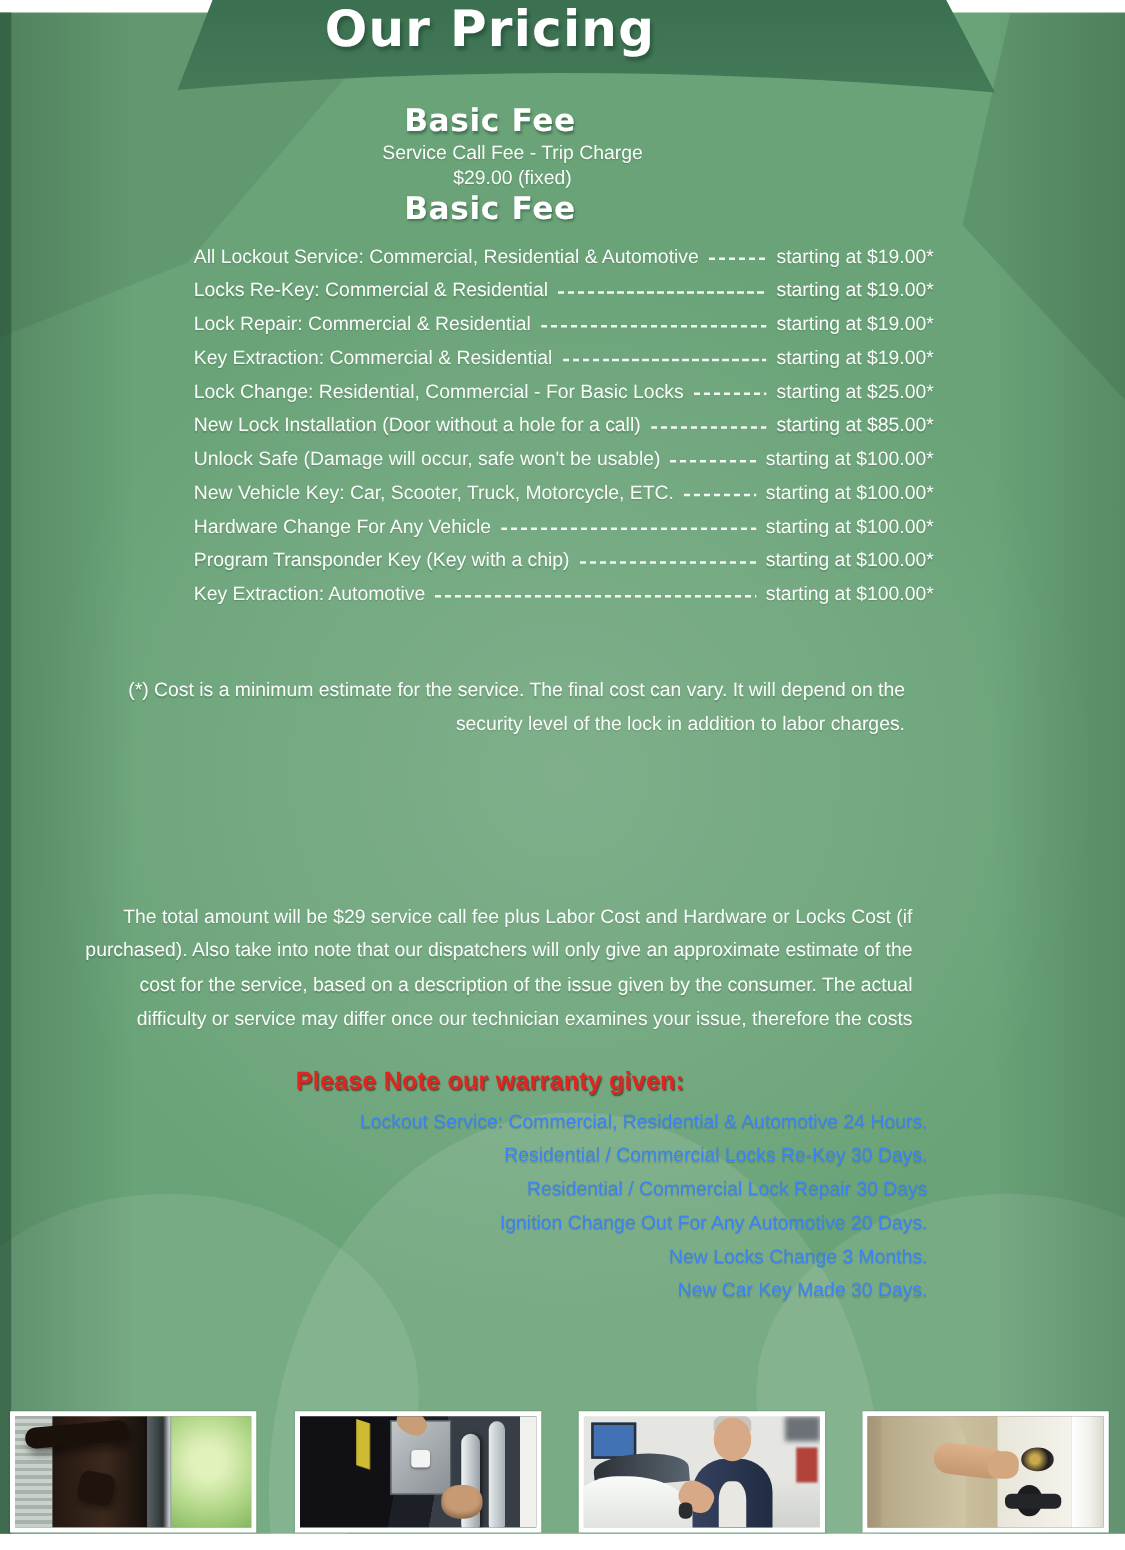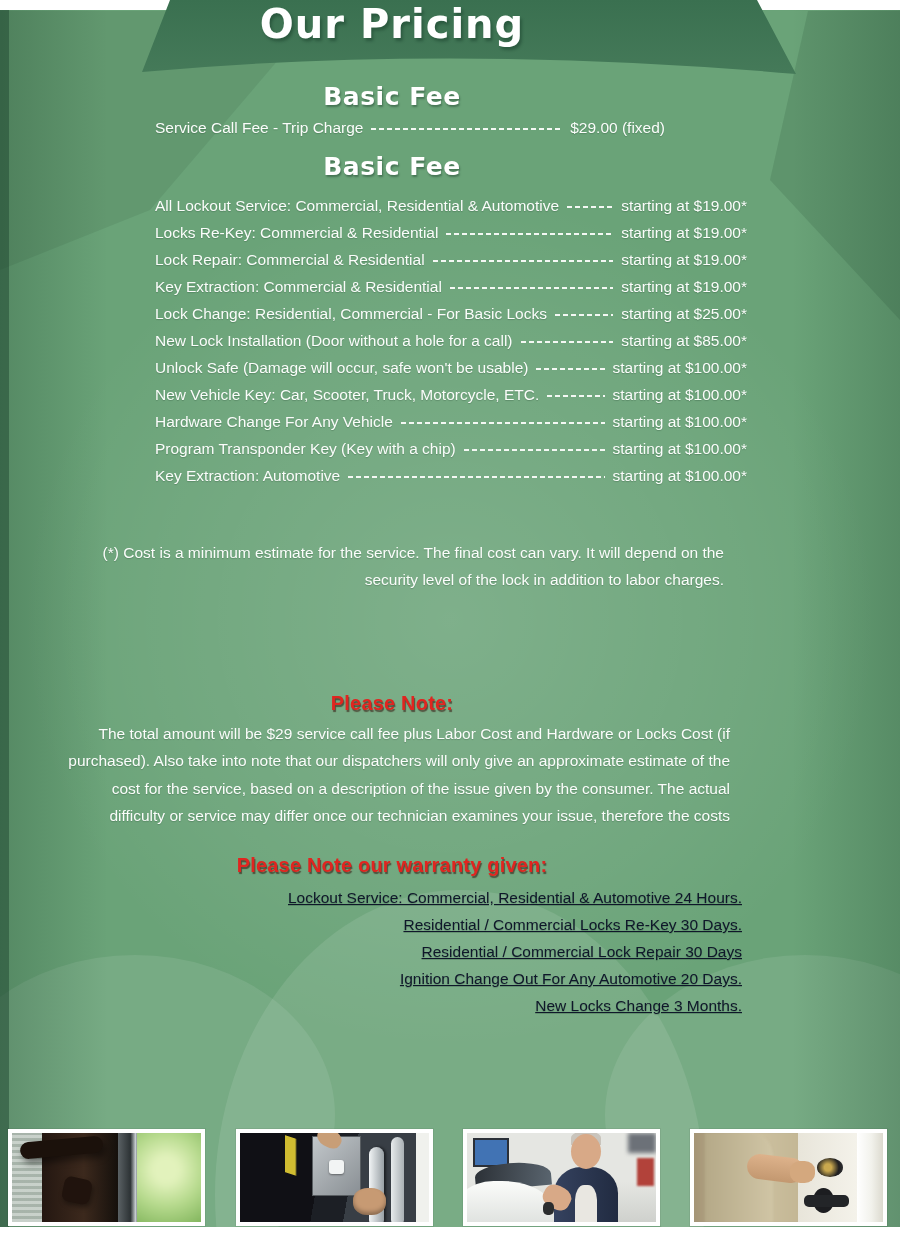--- a/index.html
+++ b/index.html
@@ -22,36 +22,36 @@
     font-size:25px;font-weight:bold;letter-spacing:.5px;
     text-shadow:1px 2px 2px rgba(15,45,30,.4);}
 
   .rows-wrap{left:155px;width:592px;}
   .prow{display:flex;align-items:center;height:27px;color:#fbfdfb;font-size:15.5px;
         text-shadow:0 1px 1px rgba(0,30,15,.2);white-space:nowrap;}
   .prow .plabel{flex:0 0 auto;}
   .prow .pprice{flex:0 0 auto;}
   .prow .leader{flex:1 1 auto;height:2px;margin:2px 8px 0 8px;min-width:18px;
         background:repeating-linear-gradient(90deg,#f4f8f4 0 5px,rgba(0,0,0,0) 5px 8px);}
-  .row-short{padding-right:82px;}
+  .row-short{padding-right:82px;flex-direction:column;}
 
   .note{color:#fbfdfb;font-size:15.5px;line-height:27px;
         text-shadow:0 1px 1px rgba(0,30,15,.2);}
   .note-1{top:539px;width:664px;}
   .note-2{top:619px;width:716px;}
 
   .red-heading{color:#e02520;font-weight:bold;font-size:20px;width:100%;text-align:center;
         text-shadow:1px 2px 1px rgba(50,10,5,.55);letter-spacing:.2px;}
   .pn-heading{top:692px;}
   .pn-body{top:720px;width:676px;color:#fbfdfb;font-size:15.5px;line-height:27.3px;
         text-shadow:0 1px 1px rgba(0,30,15,.2);}
   .warranty-heading{top:854px;}
   .warranty-list{top:884px;width:700px;}
-  .warranty-item{height:27px;line-height:27px;color:#0f172a;font-size:15.5px;
-        text-shadow:0 1px 1px rgba(0,30,15,.2);text-decoration:underline;}
+  .warranty-item{height:27px;line-height:27px;color:#3b82f6;font-size:15.5px;
+        text-shadow:0 1px 1px rgba(0,30,15,.2);}
 
   
   .photo{position:absolute;top:1129px;width:197px;height:97px;background:#ffffff;
          padding:4px;box-sizing:border-box;box-shadow:0 0 0 1px rgba(0,0,0,.05);}
   .ph{position:relative;width:100%;height:100%;overflow:hidden;background:#888;}
   .ph div{position:absolute;}
 
   
   .p1-foliage{right:-6px;top:-6px;width:48%;height:120%;
     background:radial-gradient(circle at 55% 40%,#e2f2bc 0 16%,#b5d98c 45%,#7fb35a 80%);
@@ -233,30 +233,30 @@
     </div>
     <div class="prow">
       <span class="plabel">Key Extraction: Automotive</span>
       <span class="leader"></span>
       <span class="pprice">starting at $100.00*</span>
     </div>
   </div>
 
   <div class="abs centered note note-1">(*) Cost is a minimum estimate for the service. The final cost can vary. It will depend on the security level of the lock in addition to labor charges.</div>
 
-  <div class="abs red-heading pn-heading">Please Note:</div>
   <div class="abs centered pn-body">The total amount will be $29 service call fee plus Labor Cost and Hardware or Locks Cost (if purchased). Also take into note that our dispatchers will only give an approximate estimate of the cost for the service, based on a description of the issue given by the consumer. The actual difficulty or service may differ once our technician examines your issue, therefore the costs</div>
 
   <div class="abs red-heading warranty-heading">Please Note our warranty given:</div>
   <div class="abs centered warranty-list">
     <div class="warranty-item">Lockout Service: Commercial, Residential &amp; Automotive 24 Hours.</div>
     <div class="warranty-item">Residential / Commercial Locks Re-Key 30 Days.</div>
     <div class="warranty-item">Residential / Commercial Lock Repair 30 Days</div>
     <div class="warranty-item">Ignition Change Out For Any Automotive 20 Days.</div>
     <div class="warranty-item">New Locks Change 3 Months.</div>
+    <div class="warranty-item">New Car Key Made 30 Days.</div>
   </div>
 
   <div class="photo" style="left:8px;">
     <div class="ph">
       <div class="p1-foliage"></div>
       <div class="p1-glass"></div>
       <div class="p1-door"></div>
       <div class="p1-frame"></div>
       <div class="p1-handle"></div>
       <div class="p1-thumb"></div>

